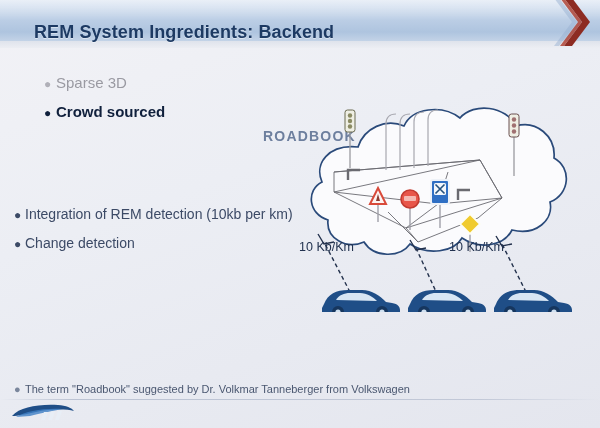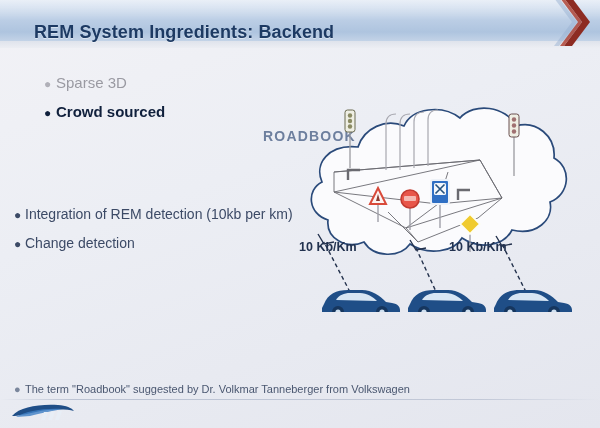--- a/index.html
+++ b/index.html
@@ -70,21 +70,21 @@
     white-space:nowrap;
   }
   
   .roadbook-label{
     position:absolute;left:215px;top:128px;
     font-size:14px;font-weight:bold;color:#6d7f9e;
     letter-spacing:1.2px;white-space:nowrap;margin-left:48px;
   }
   .diagram{position:absolute;left:288px;top:52px;width:312px;height:260px;}
   .kb-label{
-    position:absolute;font-size:12.5px;font-weight:bold;color:#22324f;
+    position:absolute;font-size:12.5px;font-weight:normal;color:#22324f;
     white-space:nowrap;
   }
   .kb-1{left:299px;top:240px;}
   .kb-2{left:449px;top:240px;}
 </style>
 </head>
 <body>
 
 <div class="slide">
 

